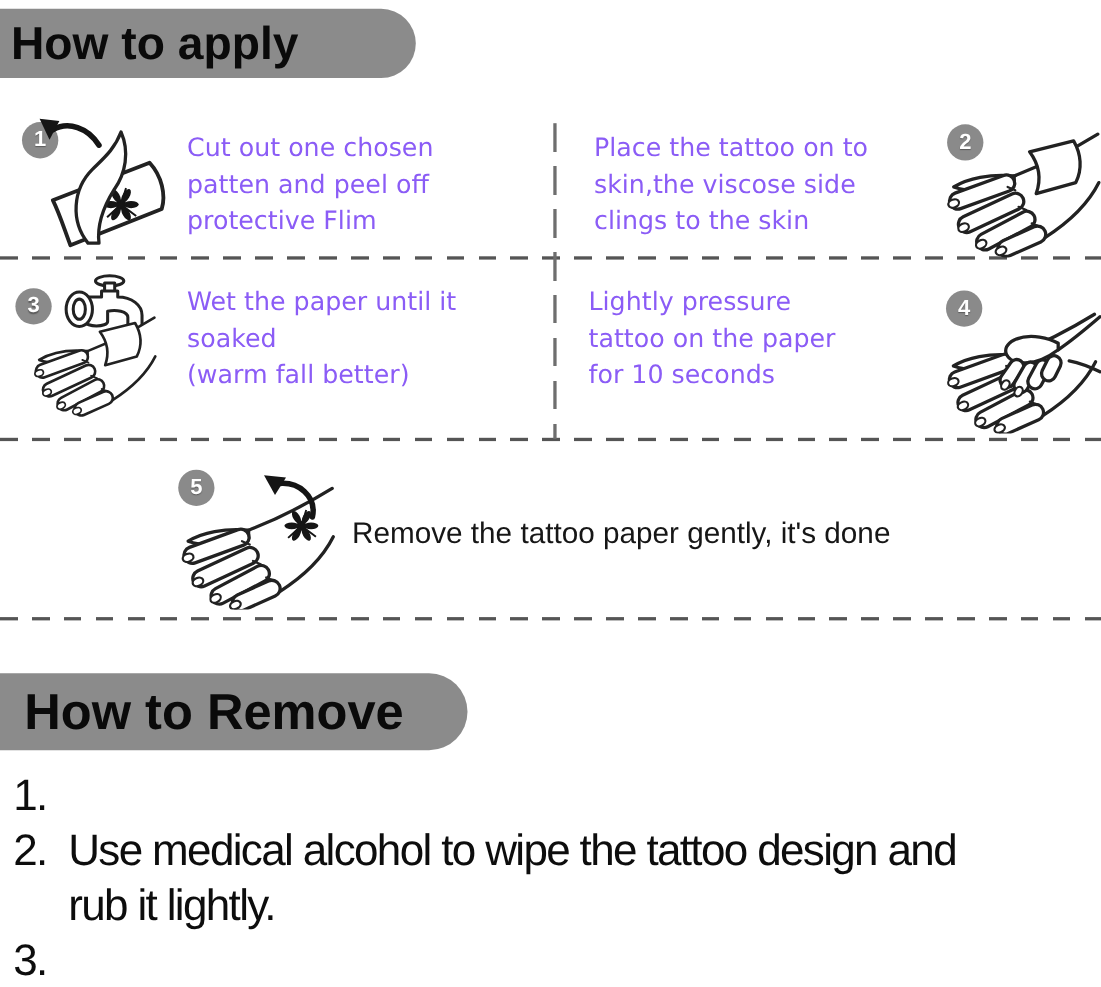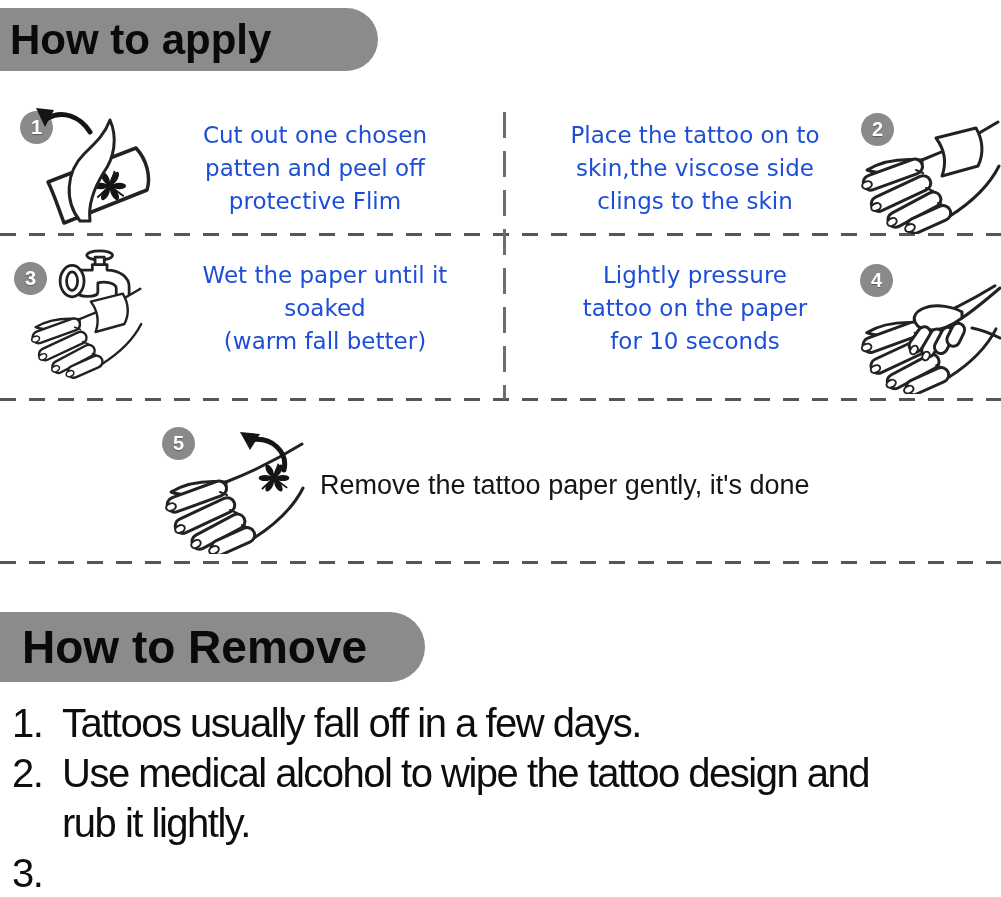--- a/index.html
+++ b/index.html
@@ -20,22 +20,22 @@
   .vdash { position:absolute; left:503px; top:112px; width:3px; height:287px;
            background:repeating-linear-gradient(180deg,#6e6e6e 0 26px,transparent 26px 39px); }
 
   
   .badge { position:absolute; width:33px; height:33px; border-radius:50%;
            background:#8a8a8a; color:#fff; font-weight:bold; font-size:20px;
            display:flex; align-items:center; justify-content:center;
            text-shadow:0 1px 1px rgba(60,60,60,.6); }
 
   
-  .step-text { position:absolute; text-align:center; font-family:"DejaVu Sans", sans-serif;
-               font-size:23px; line-height:33px; color:#1d4ed8; font-weight:500; }
+  .step-text { position:absolute; text-align:left; font-family:"DejaVu Sans", sans-serif;
+               font-size:23px; line-height:33px; color:#8b5cf6; font-weight:500; }
   .step-text5 { position:absolute; font-size:27px; color:#161616; white-space:nowrap;
                 font-family:"Liberation Sans", sans-serif; }
 
   
   .rm-list { position:absolute; left:12px; top:698px; width:975px; }
   .rm-item { display:flex; font-size:40px; line-height:50px; letter-spacing:-1.5px;
              color:#0d0d0d; }
   .rm-num  { width:50px; flex:0 0 50px; }
   .rm-text { width:860px; }
 
@@ -160,21 +160,20 @@
   <path d="M132 48 C136 30 120 14 98 18" fill="none" stroke="#151515" stroke-width="5" stroke-linecap="round"></path>
   <polygon points="88,10 108,12 98,28" fill="#151515"></polygon>
 </svg>
 <div class="step-text5" style="left:320px;top:470px">Remove the tattoo paper gently, it's done</div>
 
 <div class="pill pill-remove">How to Remove</div>
 
 <div class="rm-list">
   <div class="rm-item">
     <div class="rm-num">1.</div>
-    <div class="rm-text">Tattoos usually fall off in a few days.</div>
   </div>
   <div class="rm-item">
     <div class="rm-num">2.</div>
     <div class="rm-text">Use medical alcohol to wipe the tattoo design and rub it lightly.</div>
   </div>
   <div class="rm-item">
     <div class="rm-num">3.</div>
   </div>
 </div>
 

